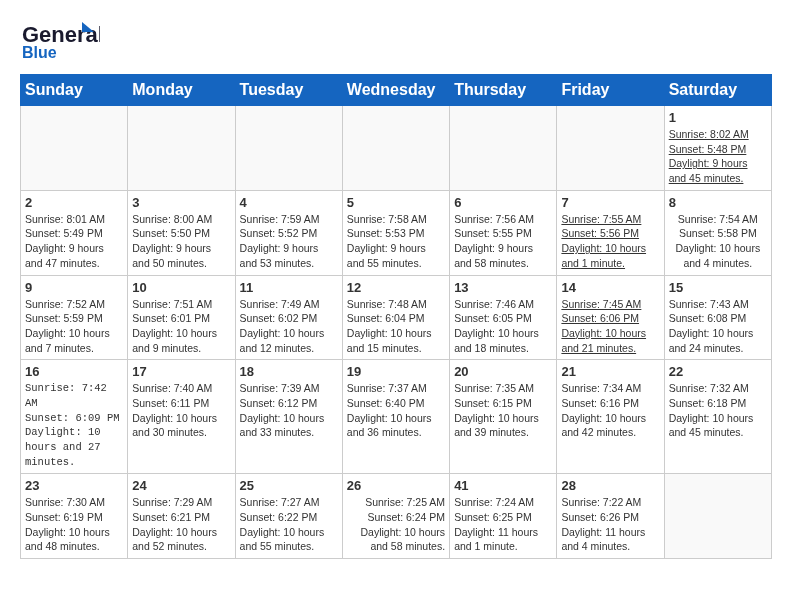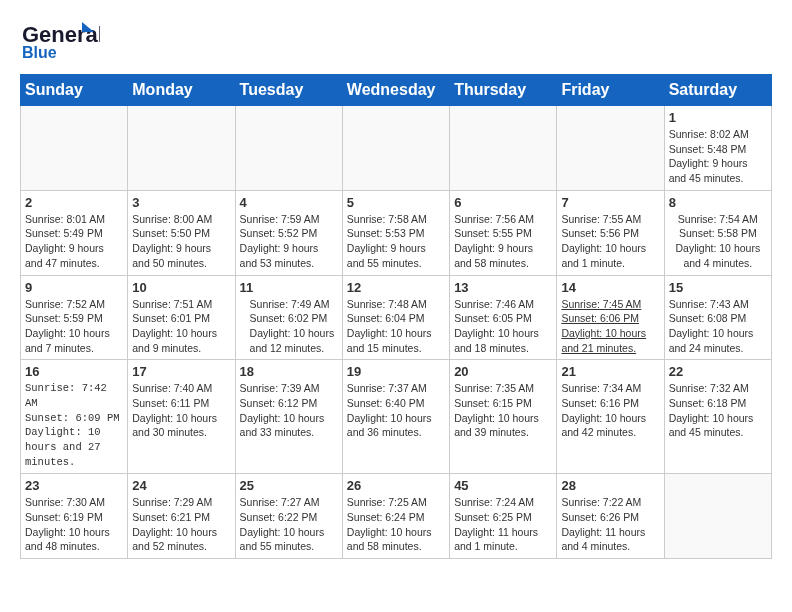--- a/index.html
+++ b/index.html
@@ -104,21 +104,21 @@
   <tbody id="calendar-body">
       <tr>
         <td class="empty"></td>
         <td class="empty"></td>
         <td class="empty"></td>
         <td class="empty"></td>
         <td class="empty"></td>
         <td class="empty"></td>
         <td>
           <span class="day-number">1</span>
-          <div class="day-info" style="white-space: pre-line;">Sunrise: 8:02 AM
+          <div class="day-info" style="white-space: pre-line; text-decoration: underline;">Sunrise: 8:02 AM
 Sunset: 5:48 PM
 Daylight: 9 hours and 45 minutes.</div>
         </td>
       </tr>
       <tr>
         <td>
           <span class="day-number">2</span>
           <div class="day-info" style="white-space: pre-line;">Sunrise: 8:01 AM
 Sunset: 5:49 PM
 Daylight: 9 hours and 47 minutes.</div>
@@ -142,21 +142,21 @@
 Daylight: 9 hours and 55 minutes.</div>
         </td>
         <td>
           <span class="day-number">6</span>
           <div class="day-info" style="white-space: pre-line;">Sunrise: 7:56 AM
 Sunset: 5:55 PM
 Daylight: 9 hours and 58 minutes.</div>
         </td>
         <td>
           <span class="day-number">7</span>
-          <div class="day-info" style="white-space: pre-line;">Sunrise: 7:55 AM
+          <div class="day-info" style="white-space: pre-line; text-decoration: underline;">Sunrise: 7:55 AM
 Sunset: 5:56 PM
 Daylight: 10 hours and 1 minute.</div>
         </td>
         <td>
           <span class="day-number">8</span>
           <div class="day-info" style="white-space: pre-line; text-align: center;">Sunrise: 7:54 AM
 Sunset: 5:58 PM
 Daylight: 10 hours and 4 minutes.</div>
         </td>
       </tr>
@@ -168,21 +168,21 @@
 Daylight: 10 hours and 7 minutes.</div>
         </td>
         <td>
           <span class="day-number">10</span>
           <div class="day-info" style="white-space: pre-line;">Sunrise: 7:51 AM
 Sunset: 6:01 PM
 Daylight: 10 hours and 9 minutes.</div>
         </td>
         <td>
           <span class="day-number">11</span>
-          <div class="day-info" style="white-space: pre-line; margin-left: 10px;">Sunrise: 7:49 AM
+          <div class="day-info" style="white-space: pre-line;">Sunrise: 7:49 AM
 Sunset: 6:02 PM
 Daylight: 10 hours and 12 minutes.</div>
         </td>
         <td>
           <span class="day-number">12</span>
           <div class="day-info" style="white-space: pre-line;">Sunrise: 7:48 AM
 Sunset: 6:04 PM
 Daylight: 10 hours and 15 minutes.</div>
         </td>
         <td>
@@ -262,26 +262,26 @@
 Daylight: 10 hours and 52 minutes.</div>
         </td>
         <td>
           <span class="day-number">25</span>
           <div class="day-info" style="white-space: pre-line;">Sunrise: 7:27 AM
 Sunset: 6:22 PM
 Daylight: 10 hours and 55 minutes.</div>
         </td>
         <td>
           <span class="day-number">26</span>
-          <div class="day-info" style="white-space: pre-line;">Sunrise: 7:25 AM
+          <div class="day-info" style="white-space: pre-line; text-align: right;">Sunrise: 7:25 AM
 Sunset: 6:24 PM
 Daylight: 10 hours and 58 minutes.</div>
         </td>
         <td>
-          <span class="day-number">45</span>
+          <span class="day-number">41</span>
           <div class="day-info" style="white-space: pre-line;">Sunrise: 7:24 AM
 Sunset: 6:25 PM
 Daylight: 11 hours and 1 minute.</div>
         </td>
         <td>
           <span class="day-number">28</span>
           <div class="day-info" style="white-space: pre-line;">Sunrise: 7:22 AM
 Sunset: 6:26 PM
 Daylight: 11 hours and 4 minutes.</div>
         </td>

